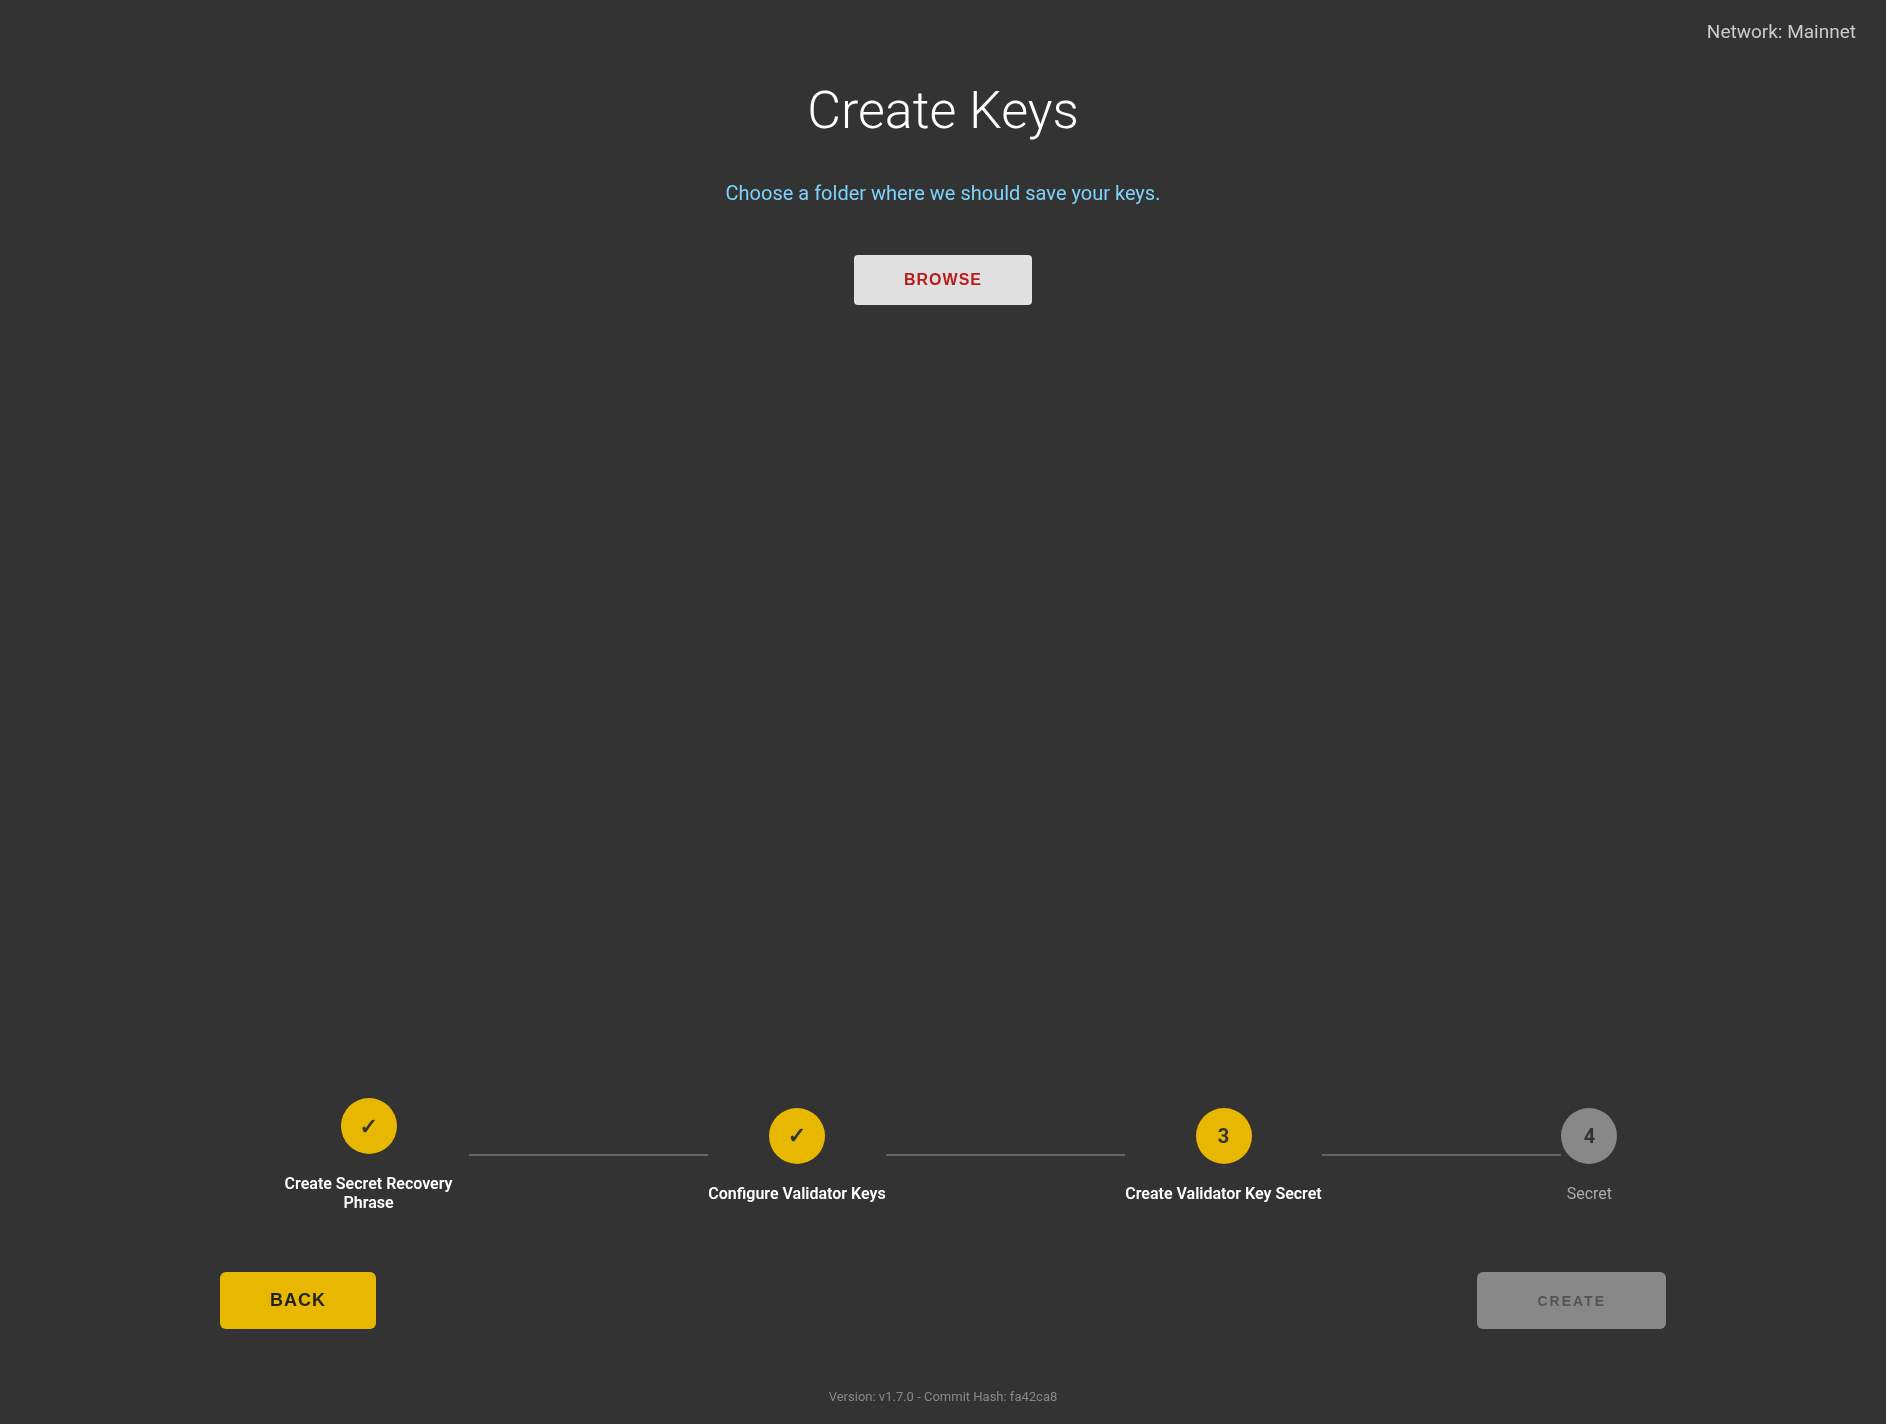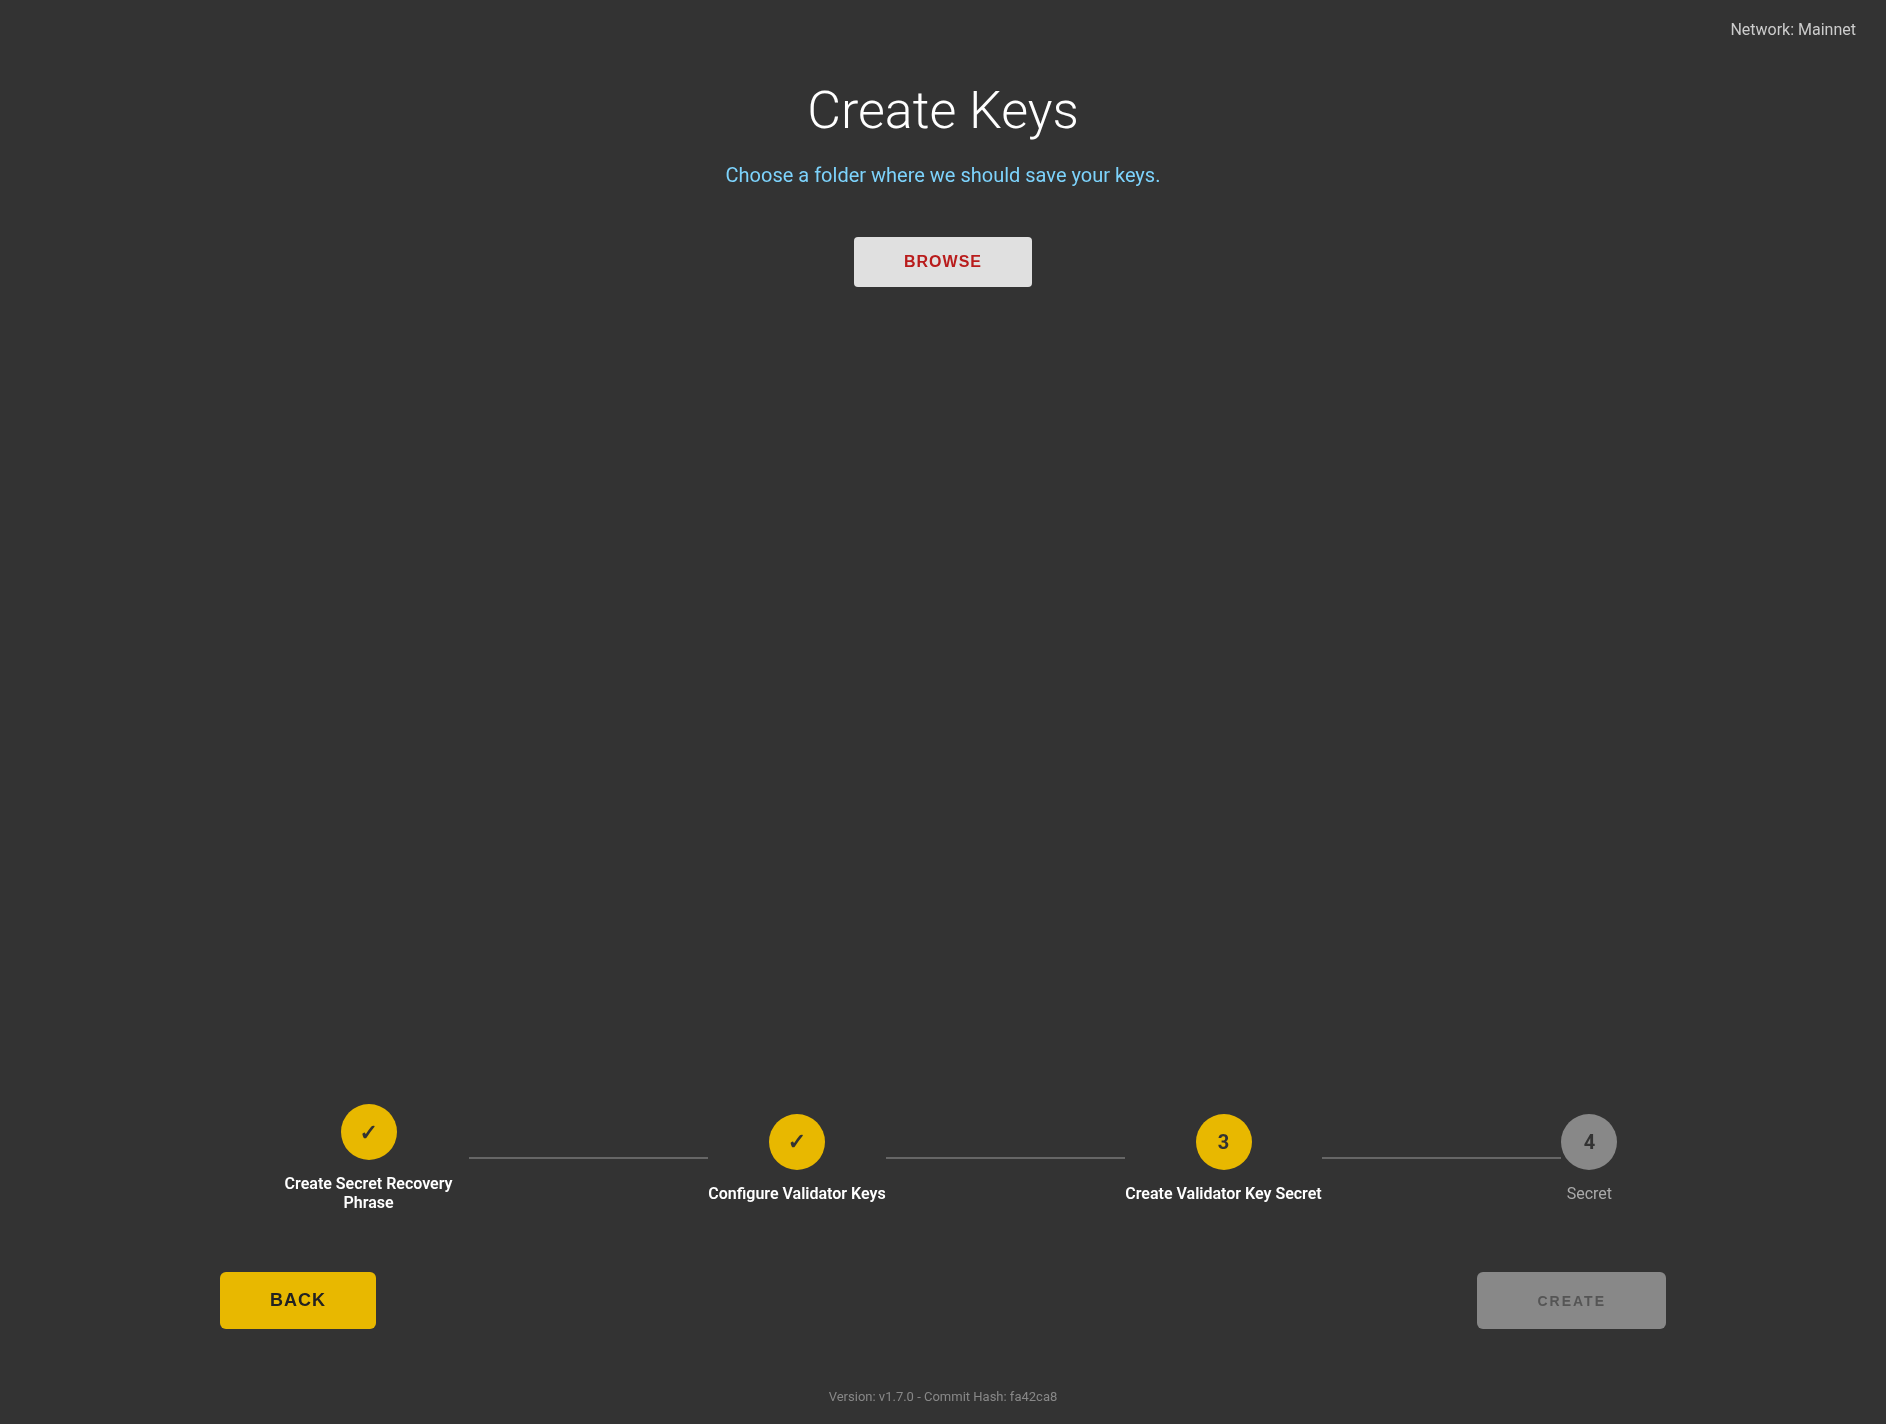--- a/index.html
+++ b/index.html
@@ -17,36 +17,36 @@
       position: relative;
       display: flex;
       flex-direction: column;
     }
 
     .network-label {
       position: absolute;
       top: 20px;
       right: 30px;
       color: #cccccc;
-      font-size: 16px;
+      font-size: 19px;
     }
 
     .main-content {
       flex: 1;
       display: flex;
       flex-direction: column;
       align-items: center;
       padding-top: 80px;
     }
 
     .page-title {
       font-size: 52px;
       font-weight: 300;
       color: #ffffff;
-      margin-bottom: 22px;
+      margin-bottom: 40px;
     }
 
     .subtitle {
       font-size: 20px;
       color: #7dd3fc;
       margin-bottom: 50px;
     }
 
     .browse-button {
       background-color: #e0e0e0;
@@ -96,21 +96,21 @@
       color: #333333;
     }
 
     .checkmark {
       font-size: 22px;
       color: #333333;
       font-weight: 900;
     }
 
     .step-label {
-      margin-top: 14px;
+      margin-top: 20px;
       font-size: 16px;
       font-weight: 600;
       color: #ffffff;
       text-align: center;
       max-width: 200px;
     }
 
     .step-label.inactive {
       color: #aaaaaa;
       font-weight: 400;

